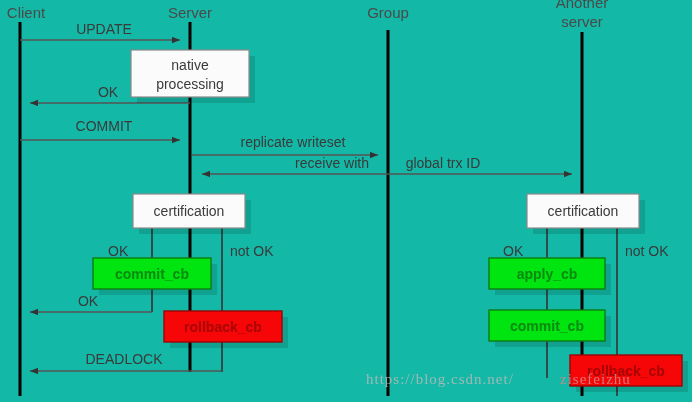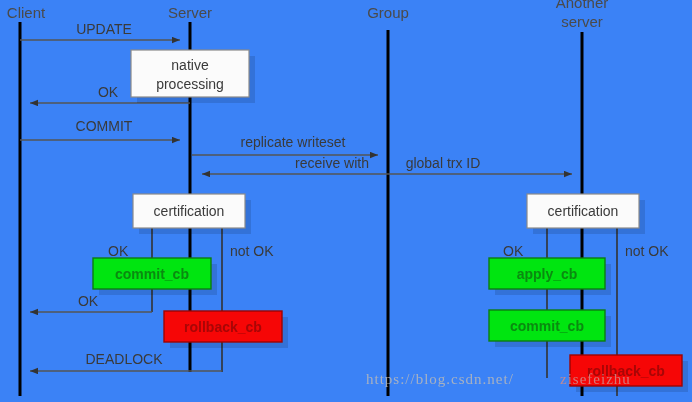--- a/index.html
+++ b/index.html
@@ -4,21 +4,21 @@
 <style>
   html, body {
     margin: 0;
     padding: 0;
     background: #ffffff;
   }
   #diagram-root {
     position: relative;
     width: 692px;
     height: 402px;
-    background: #3b82f6;
+    background: #14b8a6;
     overflow: hidden;
     font-family: "Liberation Sans", sans-serif;
   }
   #diagram-svg {
     position: absolute;
     top: 0;
     left: 0;
     width: 692px;
     height: 402px;
   }

